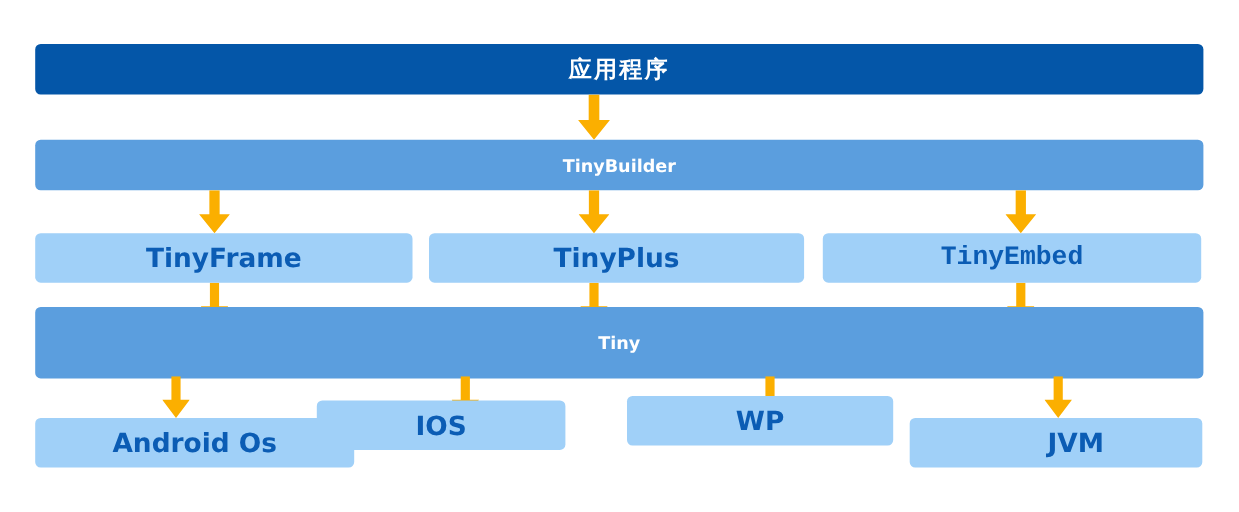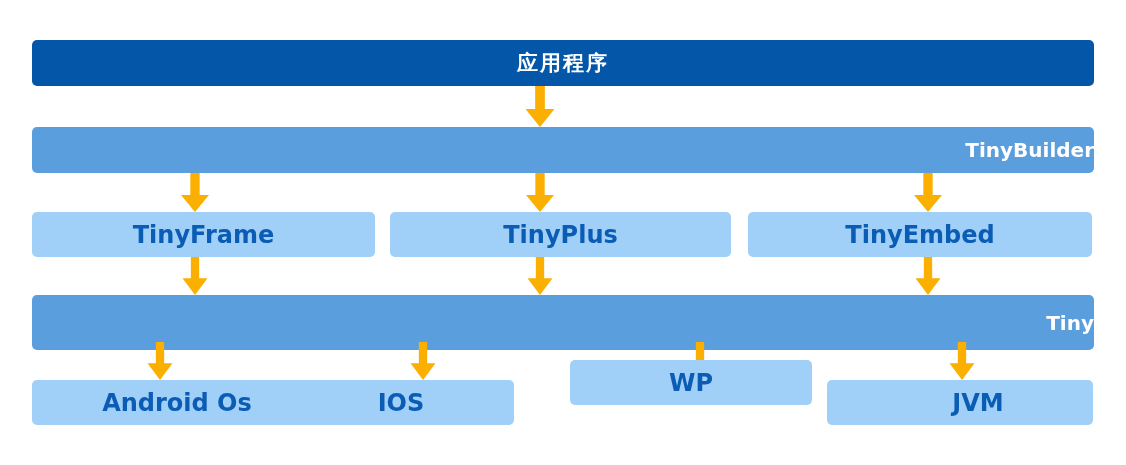--- a/index.html
+++ b/index.html
@@ -27,22 +27,21 @@
   }
   .bar-dark {
     background: var(--dark-blue, #0456A8);
     color: var(--label-white, #ffffff);
     font-size: 21px;
     letter-spacing: 2px;
   }
   .bar-mid {
     background: var(--medium-blue, #5B9EDE);
     color: var(--label-white, #ffffff);
-    font-size: 20px;
-    justify-content: flex-end;
+    font-size: 16px;
   }
   .box-light {
     background: var(--light-blue, #A0D0F8);
     color: var(--label-dark-blue, #0B5CB4);
     font-size: 24px;
   }
   .gap {
     position: absolute;
     left: 0;
     width: 100%;
@@ -99,21 +98,21 @@
       </svg>
     </div>
   </div>
 
   <div class="node box-light" style="left:32px; top:212px; width:343px; height:45px;">
     <span>TinyFrame</span>
   </div>
   <div class="node box-light" style="left:390px; top:212px; width:341px; height:45px;">
     <span>TinyPlus</span>
   </div>
-  <div class="node box-light" style="left:748px; top:212px; width:344px; height:45px;">
+  <div class="node box-light" style="left:748px; top:212px; width:344px; height:45px;font-family:Liberation Mono, monospace;">
     <span>TinyEmbed</span>
   </div>
 
   <div class="gap" style="top:257px; height:38px;">
     <div class="arrow" style="left:195px;">
       <svg width="25" height="38" viewBox="0 0 30 41" preserveAspectRatio="none" aria-hidden="true">
         <polygon points="10,0 20,0 20,23 30,23 15,41 0,23 10,23"></polygon>
       </svg>
     </div>
     <div class="arrow" style="left:540px;">
@@ -121,21 +120,21 @@
         <polygon points="10,0 20,0 20,23 30,23 15,41 0,23 10,23"></polygon>
       </svg>
     </div>
     <div class="arrow" style="left:928px;">
       <svg width="25" height="38" viewBox="0 0 30 41" preserveAspectRatio="none" aria-hidden="true">
         <polygon points="10,0 20,0 20,23 30,23 15,41 0,23 10,23"></polygon>
       </svg>
     </div>
   </div>
 
-  <div class="node bar-mid" style="left:32px; top:295px; width:1062px; height:55px;">
+  <div class="node bar-mid" style="left:32px; top:279px; width:1062px; height:65px;">
     <span>Tiny</span>
   </div>
 
   <div class="gap" style="top:342px; height:38px;">
     <div class="arrow" style="left:160px;">
       <svg width="25" height="38" viewBox="0 0 30 41" preserveAspectRatio="none" aria-hidden="true">
         <polygon points="10,0 20,0 20,23 30,23 15,41 0,23 10,23"></polygon>
       </svg>
     </div>
     <div class="arrow" style="left:423px;">
@@ -151,21 +150,21 @@
     <div class="arrow" style="left:962px;">
       <svg width="25" height="38" viewBox="0 0 30 41" preserveAspectRatio="none" aria-hidden="true">
         <polygon points="10,0 20,0 20,23 30,23 15,41 0,23 10,23"></polygon>
       </svg>
     </div>
   </div>
 
   <div class="node box-light" style="left:32px; top:380px; width:290px; height:45px;">
     <span>Android Os</span>
   </div>
-  <div class="node box-light" style="left:288px; top:380px; width:226px; height:45px;">
+  <div class="node box-light" style="left:288px; top:364px; width:226px; height:45px;">
     <span>IOS</span>
   </div>
   <div class="node box-light" style="left:570px; top:360px; width:242px; height:45px;">
     <span>WP</span>
   </div>
   <div class="node box-light" style="left:827px; top:380px; width:266px; height:45px;padding-left:36px;">
     <span>JVM</span>
   </div>
 
 </div>

